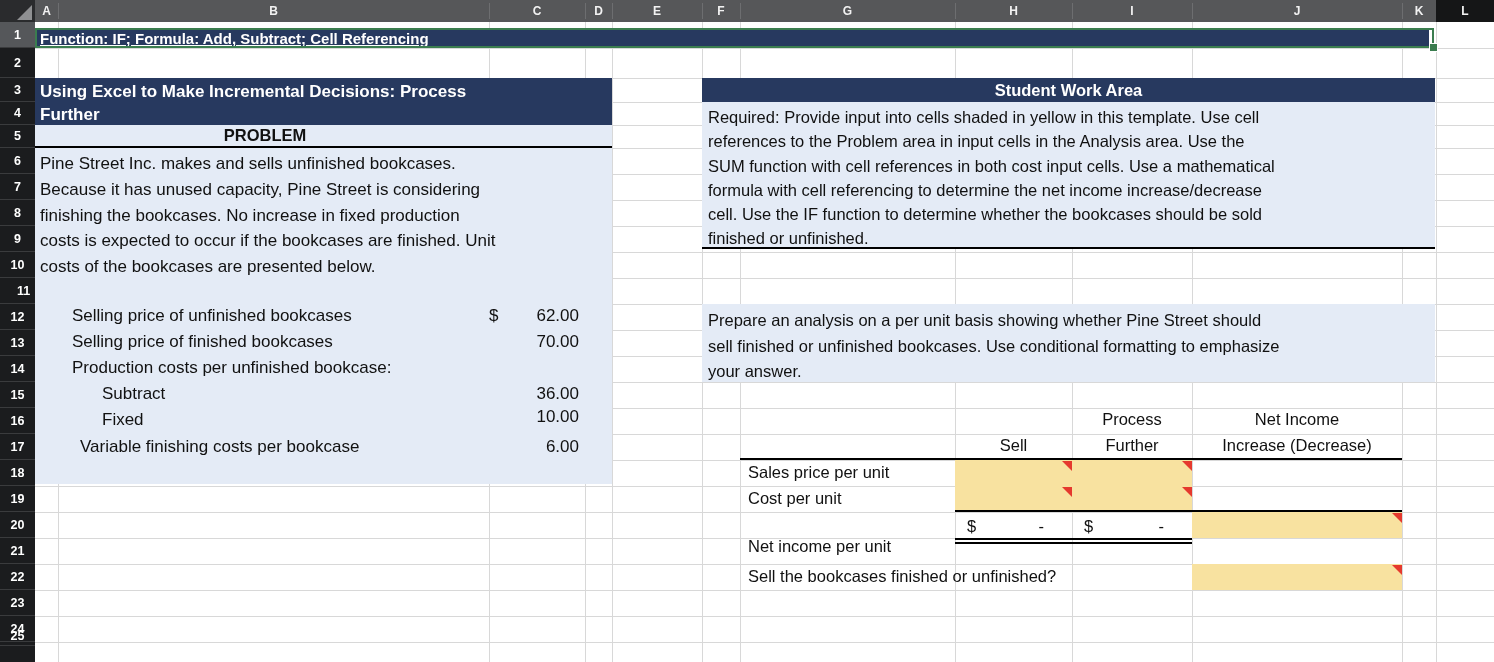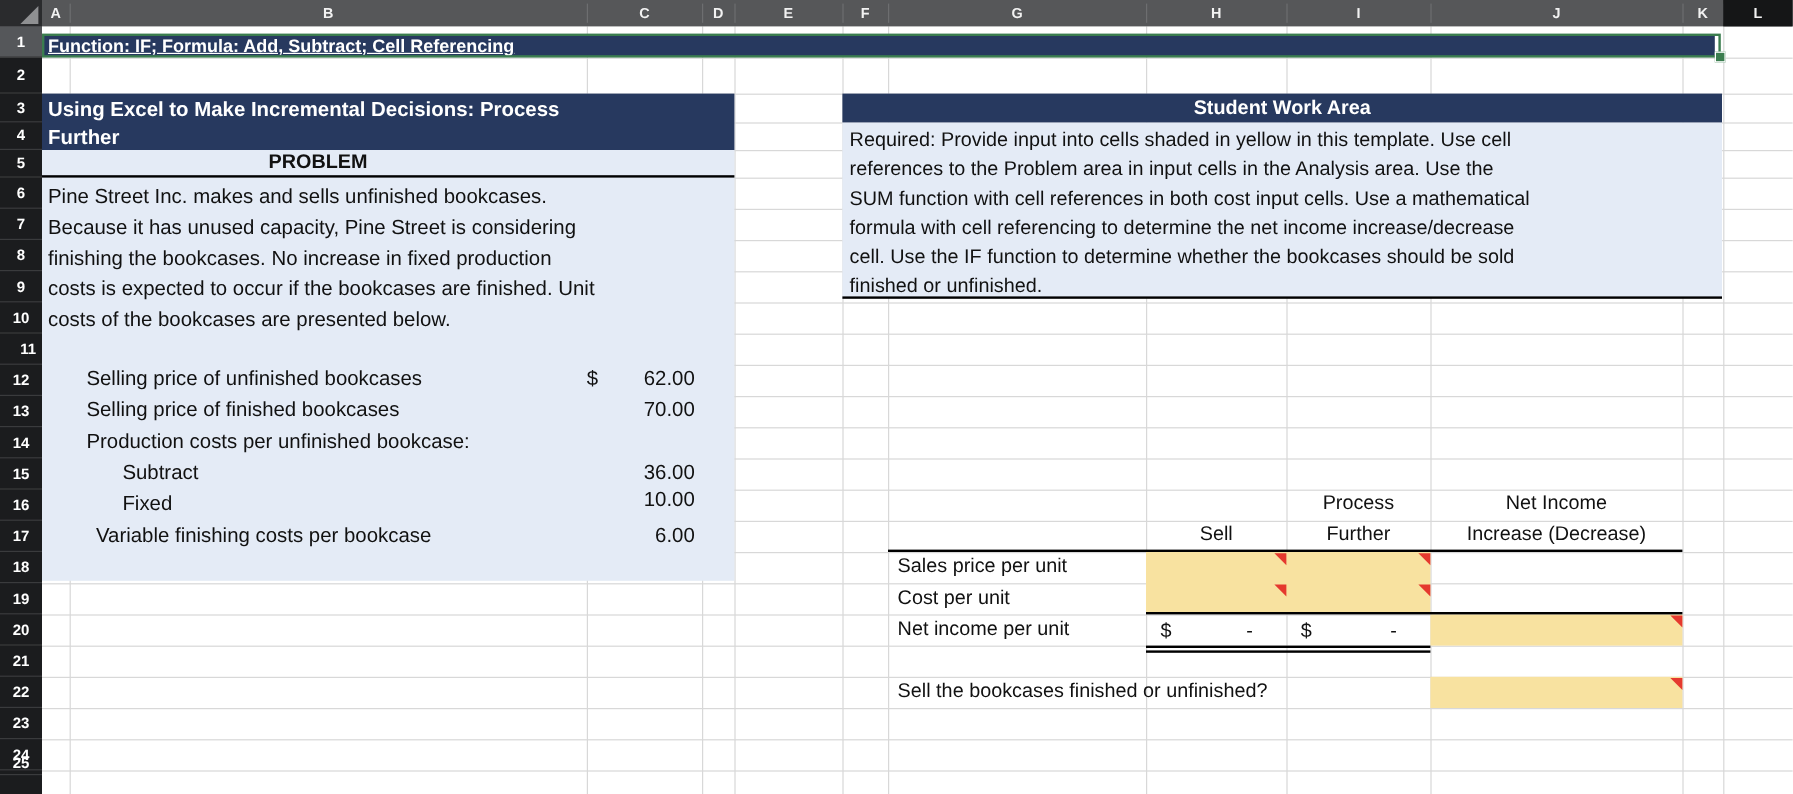--- a/index.html
+++ b/index.html
@@ -218,37 +218,42 @@
   <div id="swa-banner">Student Work Area</div>
   <div id="swa-required">
     <div class="txt">Required: Provide input into cells shaded in yellow in this template. Use cell
 references to the Problem area in input cells in the Analysis area. Use the
 SUM function with cell references in both cost input cells. Use a mathematical
 formula with cell referencing to determine the net income increase/decrease
 cell. Use the IF function to determine whether the bookcases should be sold
 finished or unfinished.</div>
   </div>
   <div id="swa-required-line"></div>
+  <div id="swa-prepare">
+    <div class="txt">Prepare an analysis on a per unit basis showing whether Pine Street should
+sell finished or unfinished bookcases. Use conditional formatting to emphasize
+your answer.</div>
+  </div>
 
   <div class="th" style="left:1072px; top:410px; width:120px;">Process</div>
   <div class="th" style="left:1192px; top:410px; width:210px;">Net Income</div>
   <div class="th" style="left:955px;  top:436px; width:117px;">Sell</div>
   <div class="th" style="left:1072px; top:436px; width:120px;">Further</div>
   <div class="th" style="left:1192px; top:436px; width:210px;">Increase (Decrease)</div>
   <div id="hdr-underline"></div>
 
   <div id="yellow-inputs"></div>
   <div class="ci" style="left:1062px; top:461px;"></div>
   <div class="ci" style="left:1182px; top:461px;"></div>
   <div class="ci" style="left:1062px; top:487px;"></div>
   <div class="ci" style="left:1182px; top:487px;"></div>
 
   <div class="tbl-label" style="top:463px;">Sales price per unit</div>
   <div class="tbl-label" style="top:489px;">Cost per unit</div>
-  <div class="tbl-label" style="top:515px;">Net income per unit</div>
+  <div class="tbl-label" style="top:537px;">Net income per unit</div>
 
   <div id="row20-topline"></div>
   <div class="acct-cell" style="left:955px; width:117px;">
     <span class="cur">$</span>
     <span class="val">-</span>
   </div>
   <div class="acct-cell" style="left:1072px; width:120px;">
     <span class="cur">$</span>
     <span class="val">-</span>
   </div>

